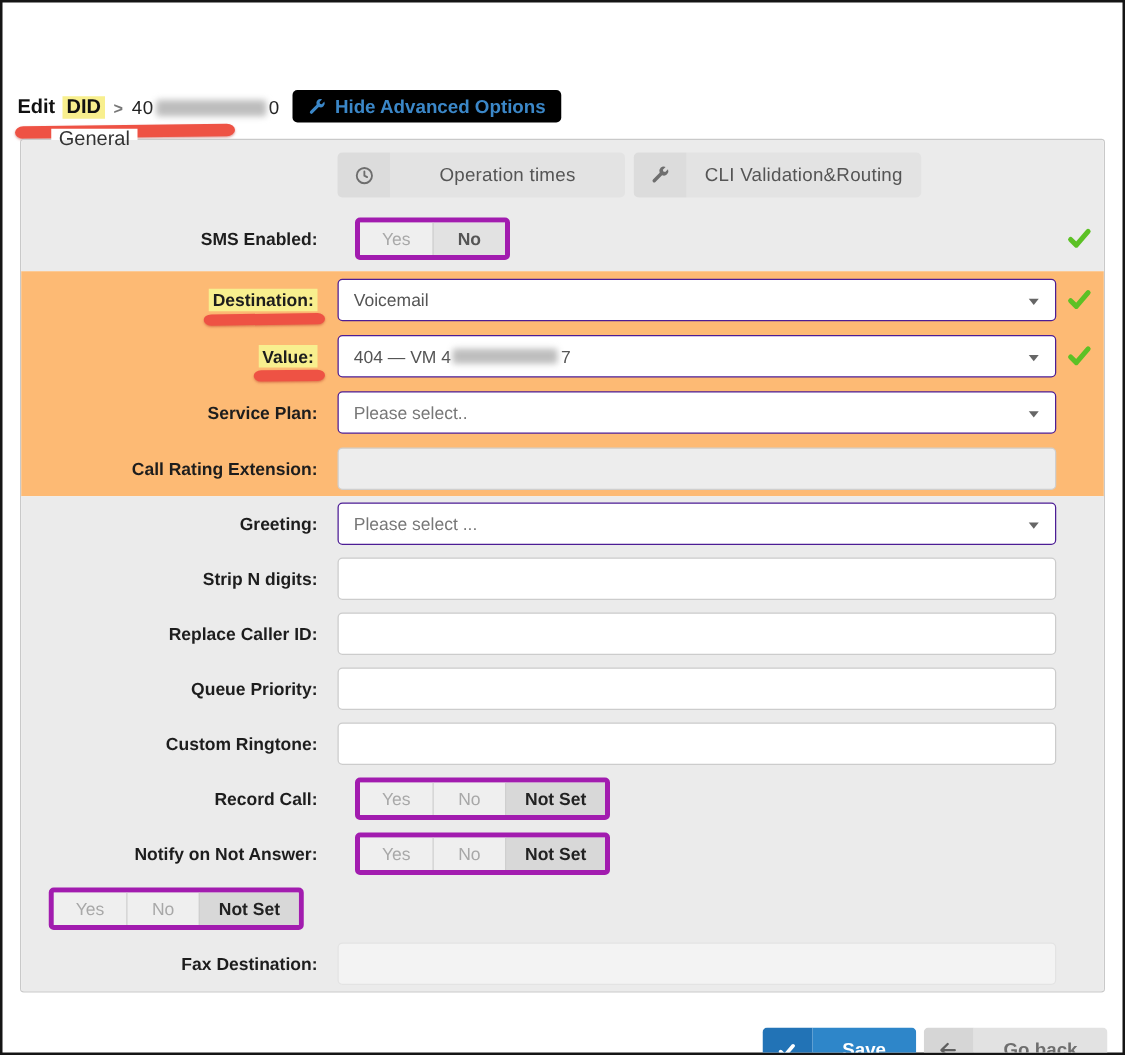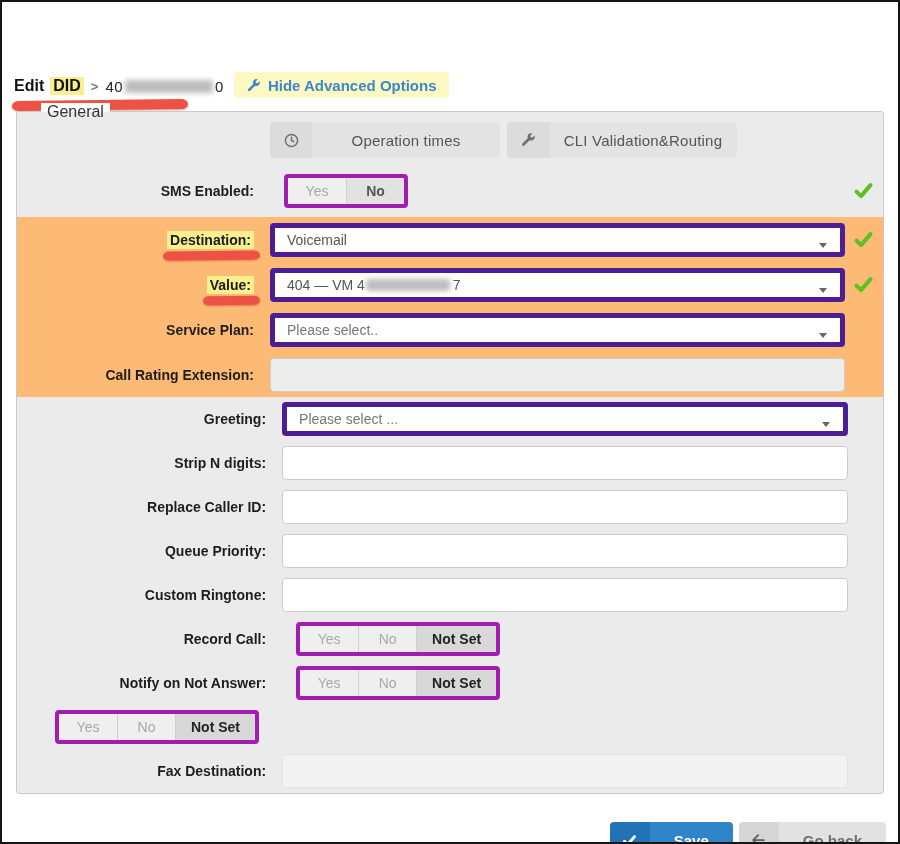--- a/index.html
+++ b/index.html
@@ -19,54 +19,54 @@
   .t-num  { font-size:15px; color:#222; letter-spacing:.5px; display:flex; align-items:center; }
   .redact { display:inline-block; background:#bdbdbd; filter:blur(2.5px); border-radius:2px; }
   .redact.num-blur { width:88px; height:13px; margin:0 2px; }
   .redact.val-blur { width:84px; height:12px; margin:0 3px 0 1px; }
   .marker {
     position:absolute; background:#ee5244; border-radius:8px/6px;
     box-shadow:0 1px 2px rgba(180,40,30,.45); transform:rotate(-.7deg);
   }
   .marker.m-header { left:-2px; top:26px; width:176px; height:10px; }
   .adv-pill {
-    margin-left:10px; height:26px; background:#fef9c3; border-radius:4px;
+    margin-left:10px; height:26px; background:#000000; border-radius:4px;
     display:flex; align-items:center; gap:7px; padding:0 12px; cursor:pointer;
   }
   .adv-pill .txt { color:#3b87c8; font-weight:700; font-size:15px; }
   .icon { display:inline-flex; align-items:center; justify-content:center; }
   
   .fs { position:relative; margin:13px 14px 0; border:1px solid #c9c9c9; border-radius:3px; }
   .fs-legend {
     position:absolute; top:-9px; left:24px; padding:0 6px; font-size:16px; line-height:17px;
     color:#333; background:linear-gradient(#ffffff 9px, #ebebeb 9px); z-index:3;
   }
   .band-gray  { background:#ebebeb; }
   .band-light { background:#fdba74; }
   .band1 { padding:10px 0 4px; border-radius:2px 2px 0 0; }
-  .band3 { border-radius:0 0 2px 2px;padding-left:16px; }
+  .band3 { border-radius:0 0 2px 2px; }
   
   .btn-stack { margin-left:253px; display:flex; flex-direction:row; gap:7px; margin-bottom:10px; }
   .gray-btn {
     width:230px; height:36px; display:flex; border-radius:4px; overflow:hidden;
     cursor:pointer; background:#e3e3e3;
   }
   .gray-btn .seg-icon { width:42px; background:#dcdcdc; display:flex; align-items:center; justify-content:center; }
   .gray-btn .seg-label { flex:1; display:flex; align-items:center; justify-content:center;
     color:#555; font-size:15px; font-weight:400; letter-spacing:.2px; }
   
   .row { display:flex; align-items:center; height:45px; }
   .band3 .row { height:44px; }
   .lbl { width:245px; padding-right:8px; text-align:right; font-size:14px; font-weight:700; color:#1d1d1d; }
   .hl { position:relative; background:#f8ef8e; padding:1px 3px; display:inline-block; }
   .hl .marker { left:-4px; right:-6px; bottom:-11px; height:9px; width:auto; }
   .ctl { width:575px; margin-left:8px; position:relative; }
   .chk { width:36px; display:flex; justify-content:center; }
   .select {
-    height:34px; background:#fff; border:5px solid #4c1d95; border-radius:4px;
+    height:34px; background:#fff; border:1px solid #4c1d95; border-radius:4px;
     display:flex; align-items:center; padding:0 12px; font-size:14px; color:#555;
     cursor:pointer; position:relative;
   }
   .select.placeholder { color:#777; }
   .select .caret {
     position:absolute; right:13px; top:15px; width:0; height:0;
     border-left:4.5px solid transparent; border-right:4.5px solid transparent;
     border-top:5px solid #666;
   }
   .tinput {

